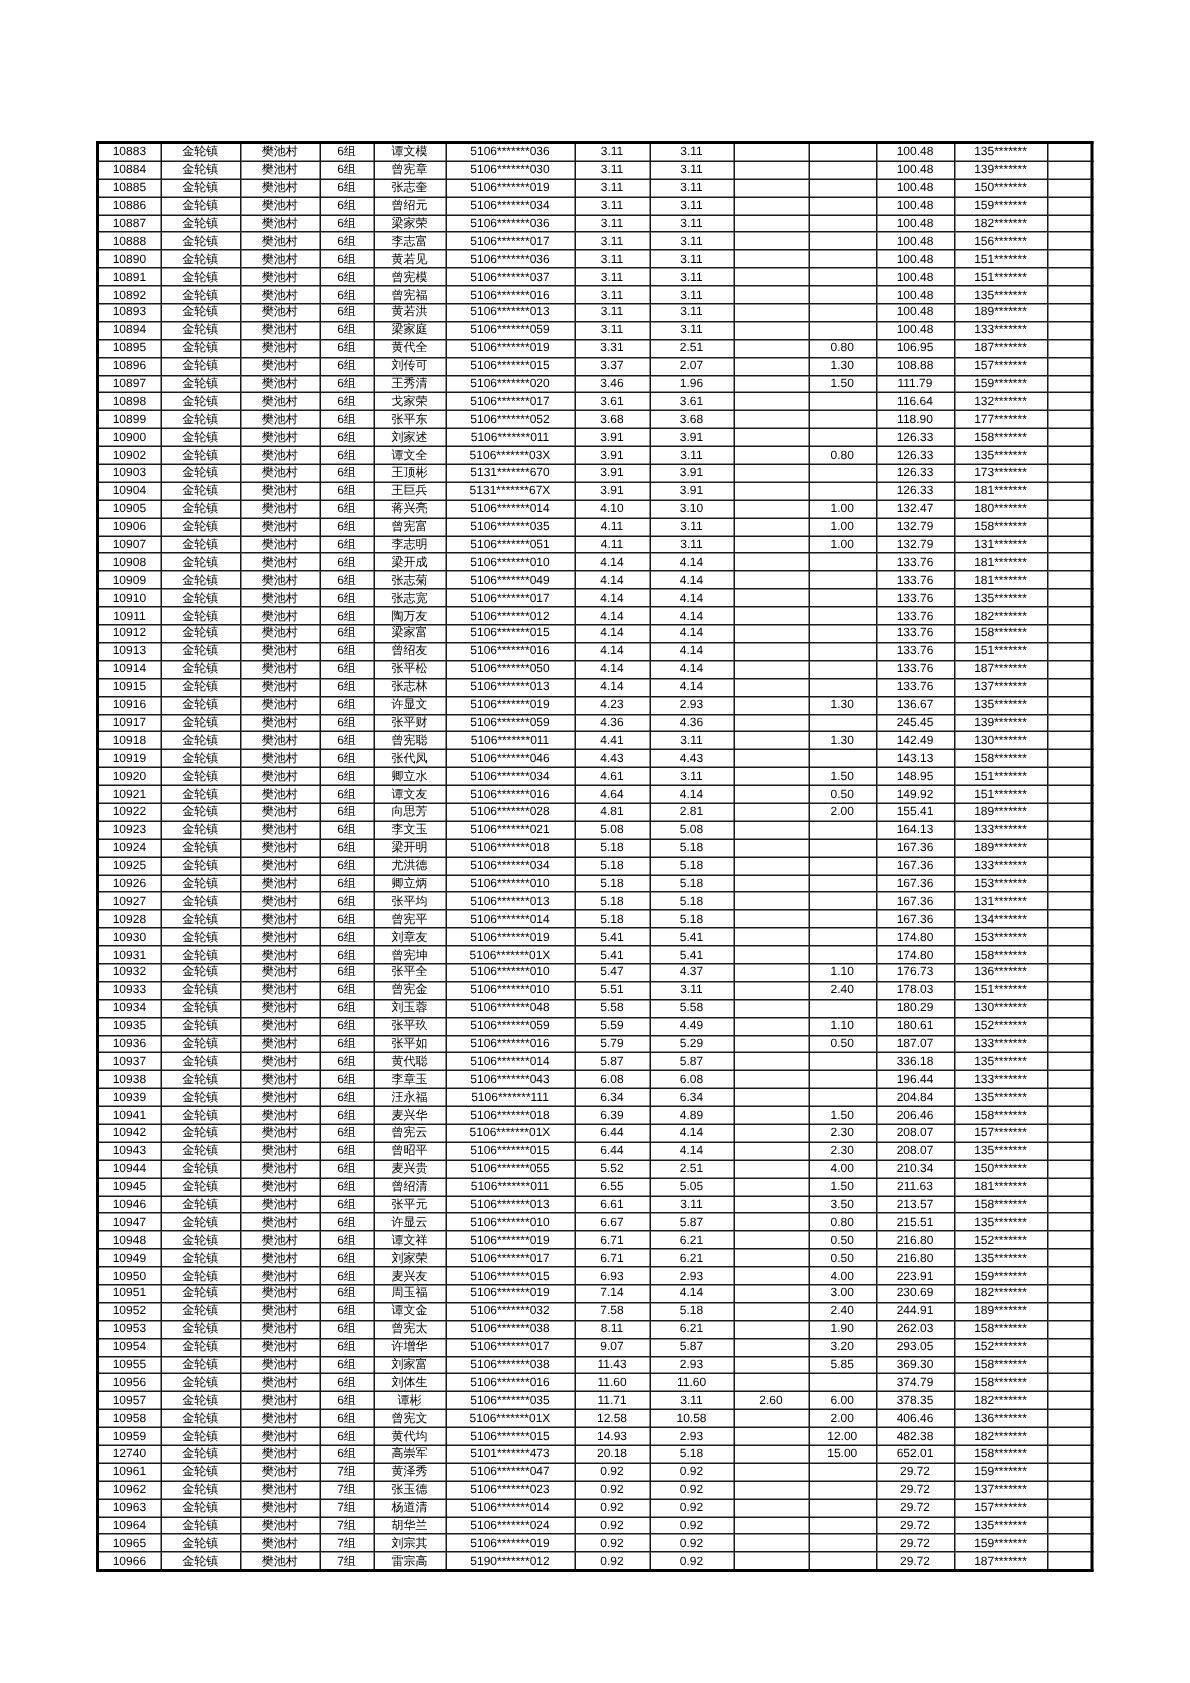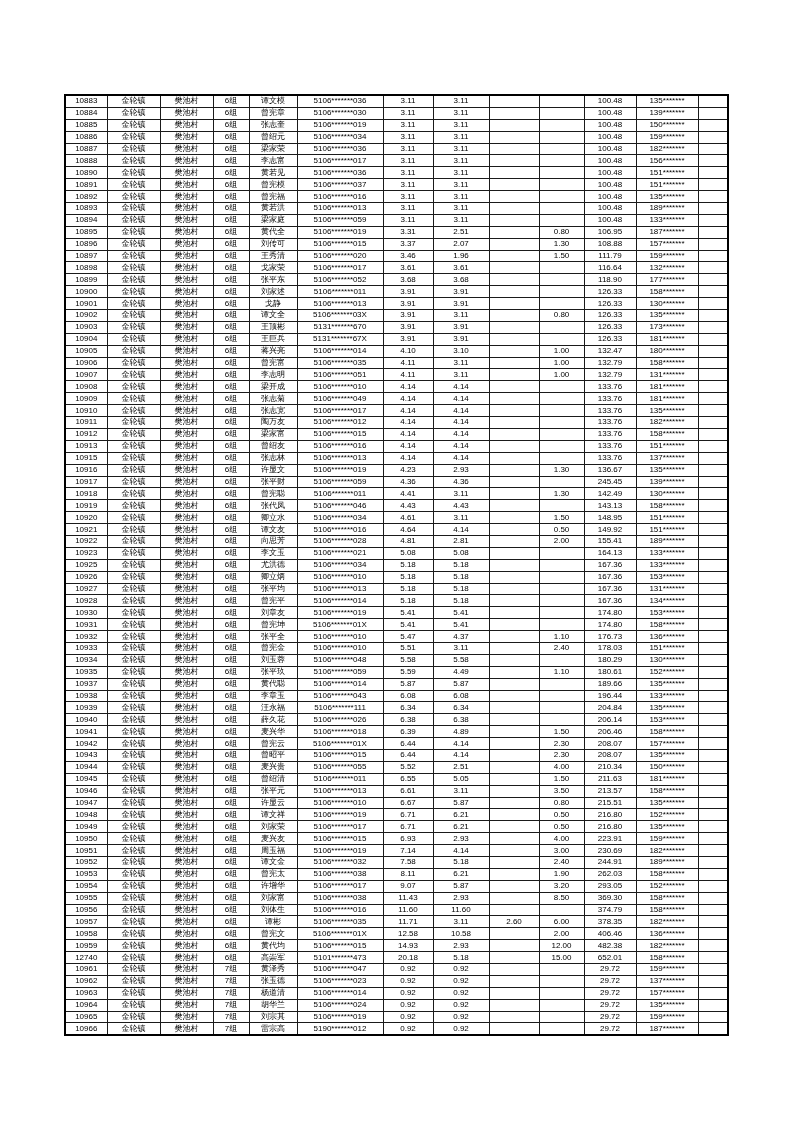--- a/index.html
+++ b/index.html
@@ -320,35 +320,20 @@
           <td>5106*******011</td>
           <td>3.91</td>
           <td>3.91</td>
           <td></td>
           <td></td>
           <td>126.33</td>
           <td>158*******</td>
           <td></td>
         </tr>
         <tr>
-          <td>10901</td>
-          <td>金轮镇</td>
-          <td>樊池村</td>
-          <td>6组</td>
-          <td>戈静</td>
-          <td>5106*******013</td>
-          <td>3.91</td>
-          <td>3.91</td>
-          <td></td>
-          <td></td>
-          <td>126.33</td>
-          <td>130*******</td>
-          <td></td>
-        </tr>
-        <tr>
           <td>10902</td>
           <td>金轮镇</td>
           <td>樊池村</td>
           <td>6组</td>
           <td>谭文全</td>
           <td>5106*******03X</td>
           <td>3.91</td>
           <td>3.11</td>
           <td></td>
           <td>0.80</td>
@@ -515,20 +500,35 @@
           <td>5106*******016</td>
           <td>4.14</td>
           <td>4.14</td>
           <td></td>
           <td></td>
           <td>133.76</td>
           <td>151*******</td>
           <td></td>
         </tr>
         <tr>
+          <td>10914</td>
+          <td>金轮镇</td>
+          <td>樊池村</td>
+          <td>6组</td>
+          <td>张平松</td>
+          <td>5106*******050</td>
+          <td>4.14</td>
+          <td>4.14</td>
+          <td></td>
+          <td></td>
+          <td>133.76</td>
+          <td>187*******</td>
+          <td></td>
+        </tr>
+        <tr>
           <td>10915</td>
           <td>金轮镇</td>
           <td>樊池村</td>
           <td>6组</td>
           <td>张志林</td>
           <td>5106*******013</td>
           <td>4.14</td>
           <td>4.14</td>
           <td></td>
           <td></td>
@@ -650,20 +650,35 @@
           <td>5106*******021</td>
           <td>5.08</td>
           <td>5.08</td>
           <td></td>
           <td></td>
           <td>164.13</td>
           <td>133*******</td>
           <td></td>
         </tr>
         <tr>
+          <td>10924</td>
+          <td>金轮镇</td>
+          <td>樊池村</td>
+          <td>6组</td>
+          <td>梁开明</td>
+          <td>5106*******018</td>
+          <td>5.18</td>
+          <td>5.18</td>
+          <td></td>
+          <td></td>
+          <td>167.36</td>
+          <td>189*******</td>
+          <td></td>
+        </tr>
+        <tr>
           <td>10925</td>
           <td>金轮镇</td>
           <td>樊池村</td>
           <td>6组</td>
           <td>尤洪德</td>
           <td>5106*******034</td>
           <td>5.18</td>
           <td>5.18</td>
           <td></td>
           <td></td>
@@ -800,31 +815,46 @@
           <td>5106*******059</td>
           <td>5.59</td>
           <td>4.49</td>
           <td></td>
           <td>1.10</td>
           <td>180.61</td>
           <td>152*******</td>
           <td></td>
         </tr>
         <tr>
+          <td>10936</td>
+          <td>金轮镇</td>
+          <td>樊池村</td>
+          <td>6组</td>
+          <td>张平如</td>
+          <td>5106*******016</td>
+          <td>5.79</td>
+          <td>5.29</td>
+          <td></td>
+          <td>0.50</td>
+          <td>187.07</td>
+          <td>133*******</td>
+          <td></td>
+        </tr>
+        <tr>
           <td>10937</td>
           <td>金轮镇</td>
           <td>樊池村</td>
           <td>6组</td>
           <td>黄代聪</td>
           <td>5106*******014</td>
           <td>5.87</td>
           <td>5.87</td>
           <td></td>
           <td></td>
-          <td>189.66</td>
+          <td>336.18</td>
           <td>135*******</td>
           <td></td>
         </tr>
         <tr>
           <td>10938</td>
           <td>金轮镇</td>
           <td>樊池村</td>
           <td>6组</td>
           <td>李章玉</td>
           <td>5106*******043</td>
@@ -845,35 +875,20 @@
           <td>5106*******111</td>
           <td>6.34</td>
           <td>6.34</td>
           <td></td>
           <td></td>
           <td>204.84</td>
           <td>135*******</td>
           <td></td>
         </tr>
         <tr>
-          <td>10940</td>
-          <td>金轮镇</td>
-          <td>樊池村</td>
-          <td>6组</td>
-          <td>薛久花</td>
-          <td>5106*******026</td>
-          <td>6.38</td>
-          <td>6.38</td>
-          <td></td>
-          <td></td>
-          <td>206.14</td>
-          <td>153*******</td>
-          <td></td>
-        </tr>
-        <tr>
           <td>10941</td>
           <td>金轮镇</td>
           <td>樊池村</td>
           <td>6组</td>
           <td>麦兴华</td>
           <td>5106*******018</td>
           <td>6.39</td>
           <td>4.89</td>
           <td></td>
           <td>1.50</td>
@@ -1079,21 +1094,21 @@
         <tr>
           <td>10955</td>
           <td>金轮镇</td>
           <td>樊池村</td>
           <td>6组</td>
           <td>刘家富</td>
           <td>5106*******038</td>
           <td>11.43</td>
           <td>2.93</td>
           <td></td>
-          <td>8.50</td>
+          <td>5.85</td>
           <td>369.30</td>
           <td>158*******</td>
           <td></td>
         </tr>
         <tr>
           <td>10956</td>
           <td>金轮镇</td>
           <td>樊池村</td>
           <td>6组</td>
           <td>刘体生</td>

